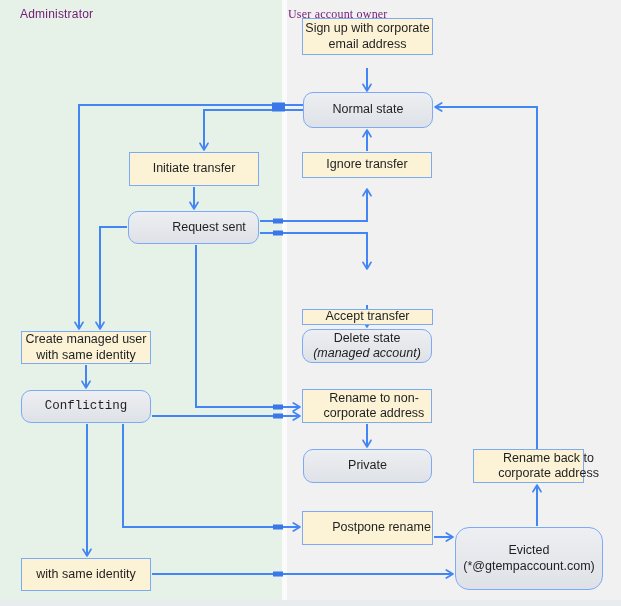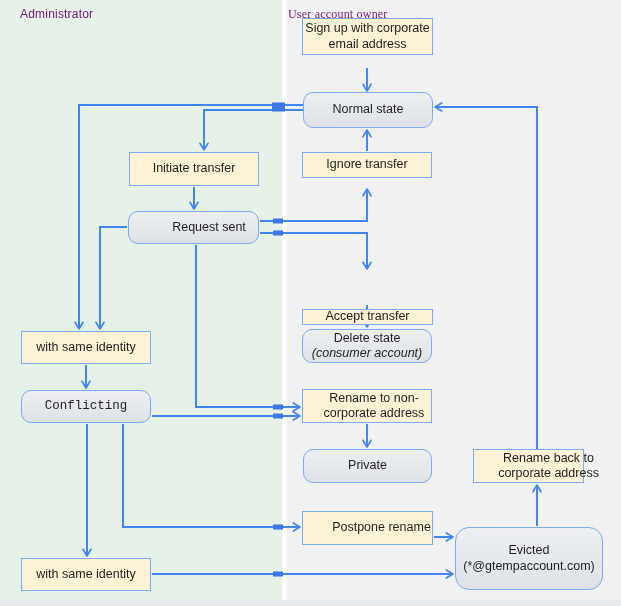--- a/index.html
+++ b/index.html
@@ -105,23 +105,24 @@
         <span>Ignore transfer</span>
       </div>
       <div class="node state" style="left: 128px; top: 211px; width: 131px; height: 33px; padding-left: 31px;">
         <span>Request sent</span>
       </div>
       <div class="node action" style="left: 302px; top: 285px; width: 131px; height: 16px; margin-top: 24px;">
         <span>Accept transfer</span>
       </div>
       <div class="node state" style="left: 302px; top: 329px; width: 130px; height: 34px;">
         <span>Delete state</span>
-        <span class="em">(consumer account)</span>
+        <span class="em">(managed account)</span>
       </div>
       <div class="node action" style="left: 21px; top: 331px; width: 130px; height: 33px;">
+        <span>Create managed user</span>
         <span>with same identity</span>
       </div>
       <div class="node state" style="left: 21px; top: 390px; width: 130px; height: 33px; font-family: Liberation Mono, monospace;">
         <span>Conflicting</span>
       </div>
       <div class="node action" style="left: 302px; top: 389px; width: 130px; height: 34px; padding-left: 14px;">
         <span>Rename to non-</span>
         <span>corporate address</span>
       </div>
       <div class="node state" style="left: 303px; top: 449px; width: 129px; height: 34px; align-items: center;">

